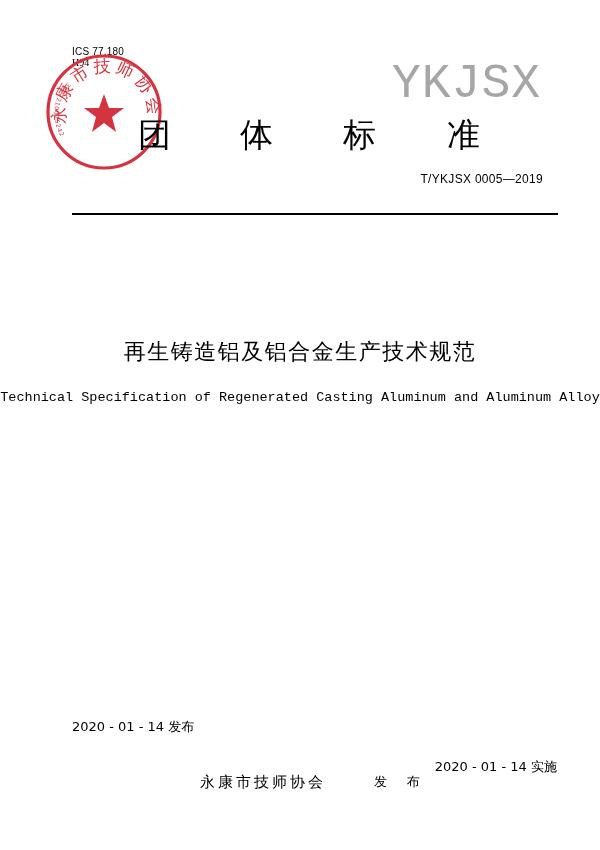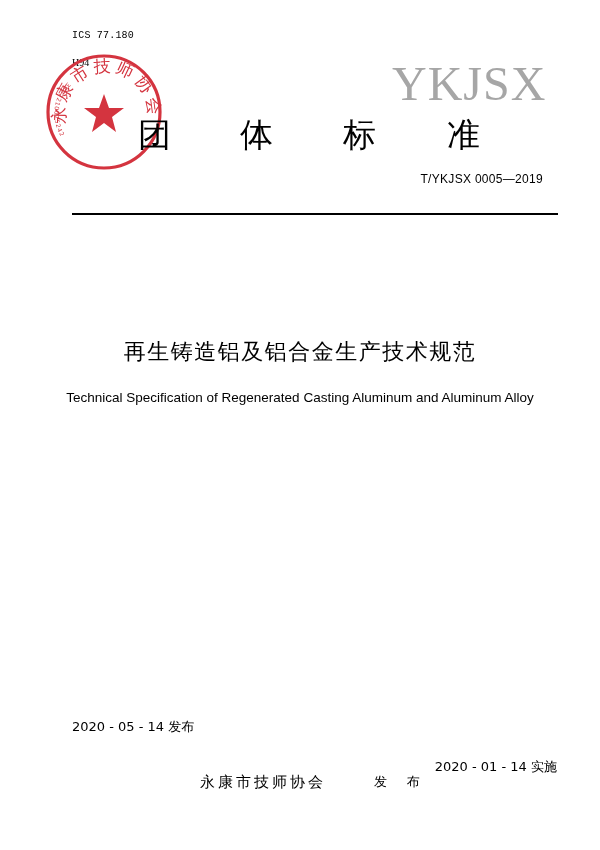--- a/index.html
+++ b/index.html
@@ -1,29 +1,29 @@
 <!DOCTYPE html>
 <html><head>
 <meta charset="utf-8">
 <style>
   html, body { margin: 0; padding: 0; background: #ffffff; }
   body { width: 600px; height: 850px; position: relative; overflow: hidden;
          font-family: "DejaVu Sans", "Liberation Sans", sans-serif; color: #000; }
   .abs { position: absolute; }
-  .ics { left: 72px; top: 30px; font-size: 10px; letter-spacing: 0.2px; font-family: Liberation Mono, monospace; }
+  .ics { left: 72px; top: 46px; font-size: 10px; letter-spacing: 0.2px; font-family: Liberation Sans, sans-serif; }
   .ccs { left: 72px; top: 47px; font-size: 10px; font-family: Liberation Serif, serif; margin-top: 10px; }
   .seal { left: 44px; top: 52px; width: 120px; height: 120px; }
-  .brand { left: 392px; top: 60px; font-family: Liberation Serif, serif;
+  .brand { left: 392px; top: 60px; font-family: Liberation Mono, monospace;
            font-size: 48px; color: #a6a6a6; letter-spacing: 1px; line-height: 1; }
   .heading { top: 118px; font-size: 33px; line-height: 1; }
   .h1 { left: 138px; } .h2 { left: 240px; } .h3 { left: 343px; } .h4 { left: 447px; }
   .code { right: 57px; top: 172px; font-family: "Liberation Sans", sans-serif; font-size: 12px; letter-spacing: 0.3px; }
   .rule { left: 72px; top: 213px; width: 486px; height: 1.5px; background: #000; }
   .title-cn { left: 0; width: 600px; top: 337px; text-align: center; font-size: 22px; letter-spacing: 1.5px; }
-  .title-en { left: 0; width: 600px; top: 390px; text-align: center; font-family: Liberation Sans, sans-serif; font-size: 13.5px; }
+  .title-en { left: 0; width: 600px; top: 390px; text-align: center; font-family: Liberation Mono, monospace; font-size: 13.5px; }
   .pub-date { left: 72px; top: 718px; font-size: 13px; }
   .impl-date { right: 43px; top: 718px; font-size: 13px; margin-top: 40px; }
   .issuer { left: 200px; top: 773px; font-size: 15px; letter-spacing: 3px; }
   .issue-label { left: 374px; top: 773px; font-size: 13px; letter-spacing: 6px; font-family: Liberation Mono, monospace; }
 </style>
 </head>
 <body>
 
 <div class="abs ics">ICS 77.180</div>
 <div class="abs ccs">H94</div>
@@ -49,17 +49,17 @@
 <div class="abs heading h2">体</div>
 <div class="abs heading h3">标</div>
 <div class="abs heading h4">准</div>
 
 <div class="abs code">T/YKJSX 0005—2019</div>
 <div class="abs rule"></div>
 
 <div class="abs title-cn">再生铸造铝及铝合金生产技术规范</div>
 <div class="abs title-en">Technical Specification of Regenerated Casting Aluminum and Aluminum Alloy</div>
 
-<div class="abs pub-date">2020 - 05 - 14 发布</div>
+<div class="abs pub-date">2020 - 01 - 14 发布</div>
 <div class="abs impl-date">2020 - 01 - 14 实施</div>
 
 <div class="abs issuer">永康市技师协会</div>
 <div class="abs issue-label">发 布</div>
 
 </body></html>

